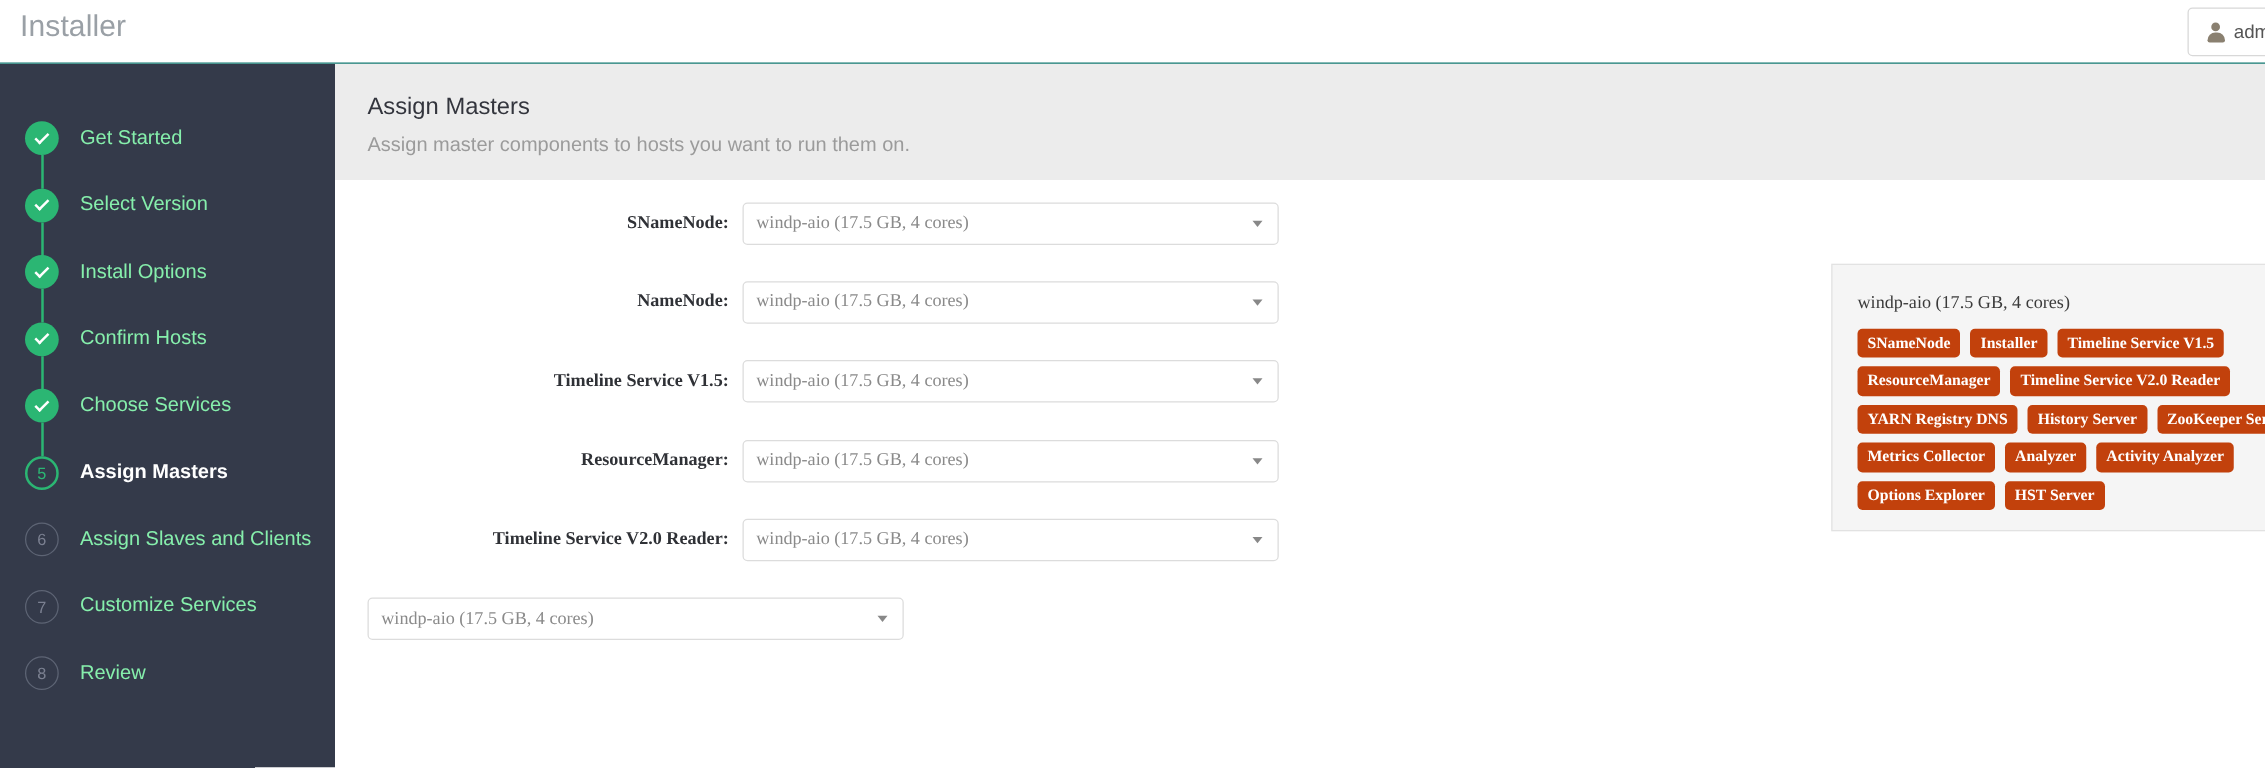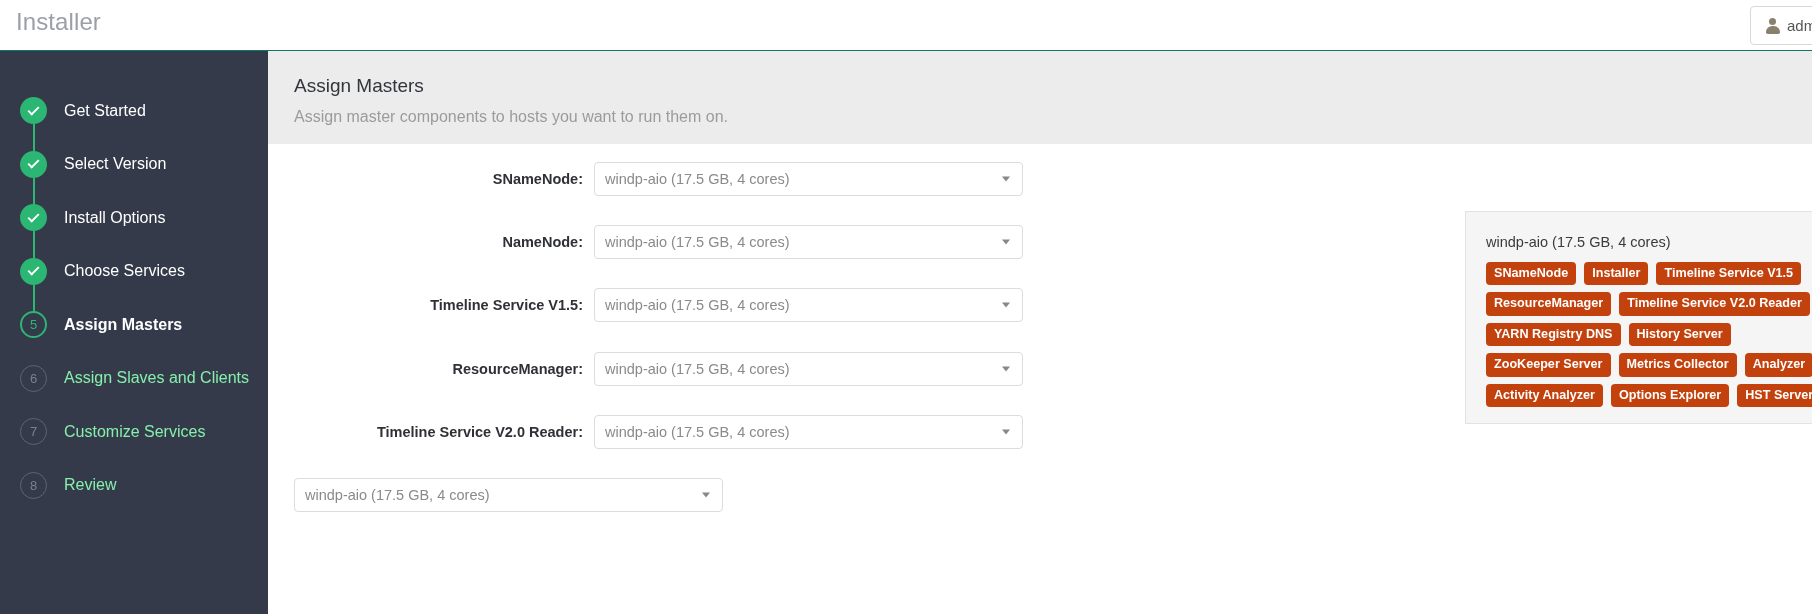--- a/index.html
+++ b/index.html
@@ -86,21 +86,21 @@
   .step .connector {
     position: absolute;
     left: 33px; top: 40px;
     width: 2px; height: 27px;
     background: #2bb673;
     z-index: 1;
   }
   .step-label {
     margin-left: 17px;
     font-size: 16px;
-    color: #ffffff;
+    color: #86efac;
     white-space: nowrap;
   }
   .step.active .step-label { color: #ffffff; font-weight: bold; }
   .step.todo .step-label { color: #86efac; }
 
   
   .main {
     position: absolute; left: 268px; top: 51px;
     width: 1544px; height: 563px;
     background: #ffffff;
@@ -117,20 +117,21 @@
   .page-sub {
     position: absolute; left: 26px; top: 57px;
     font-size: 16px; color: #9b9b9b;
   }
 
   .content-card {
     position: absolute; left: 26px; top: 95px;
     width: 1518px; height: 468px;
     background: #ffffff;
     border-top: 1px solid #fff;
+    font-family: Liberation Serif, serif;
   }
 
   
   .form-area { position: absolute; left: 0; top: 0; width: 1060px; }
   .form-row {
     position: relative;
     height: 63.3px;
     display: flex; align-items: center;
   }
   .form-row .lbl {
@@ -221,20 +222,27 @@
     </div>
 
     <div class="step done">
       <div class="connector"></div>
       <div class="marker">
           <i class="check"></i>
         </div>
       <div class="step-label">Install Options</div>
     </div>
 
+    <div class="step done">
+      <div class="connector"></div>
+      <div class="marker">
+          <i class="check"></i>
+        </div>
+      <div class="step-label">Confirm Hosts</div>
+    </div>
 
     <div class="step done">
       <div class="connector"></div>
       <div class="marker">
           <i class="check"></i>
         </div>
       <div class="step-label">Choose Services</div>
     </div>
 
     <div class="step active">

